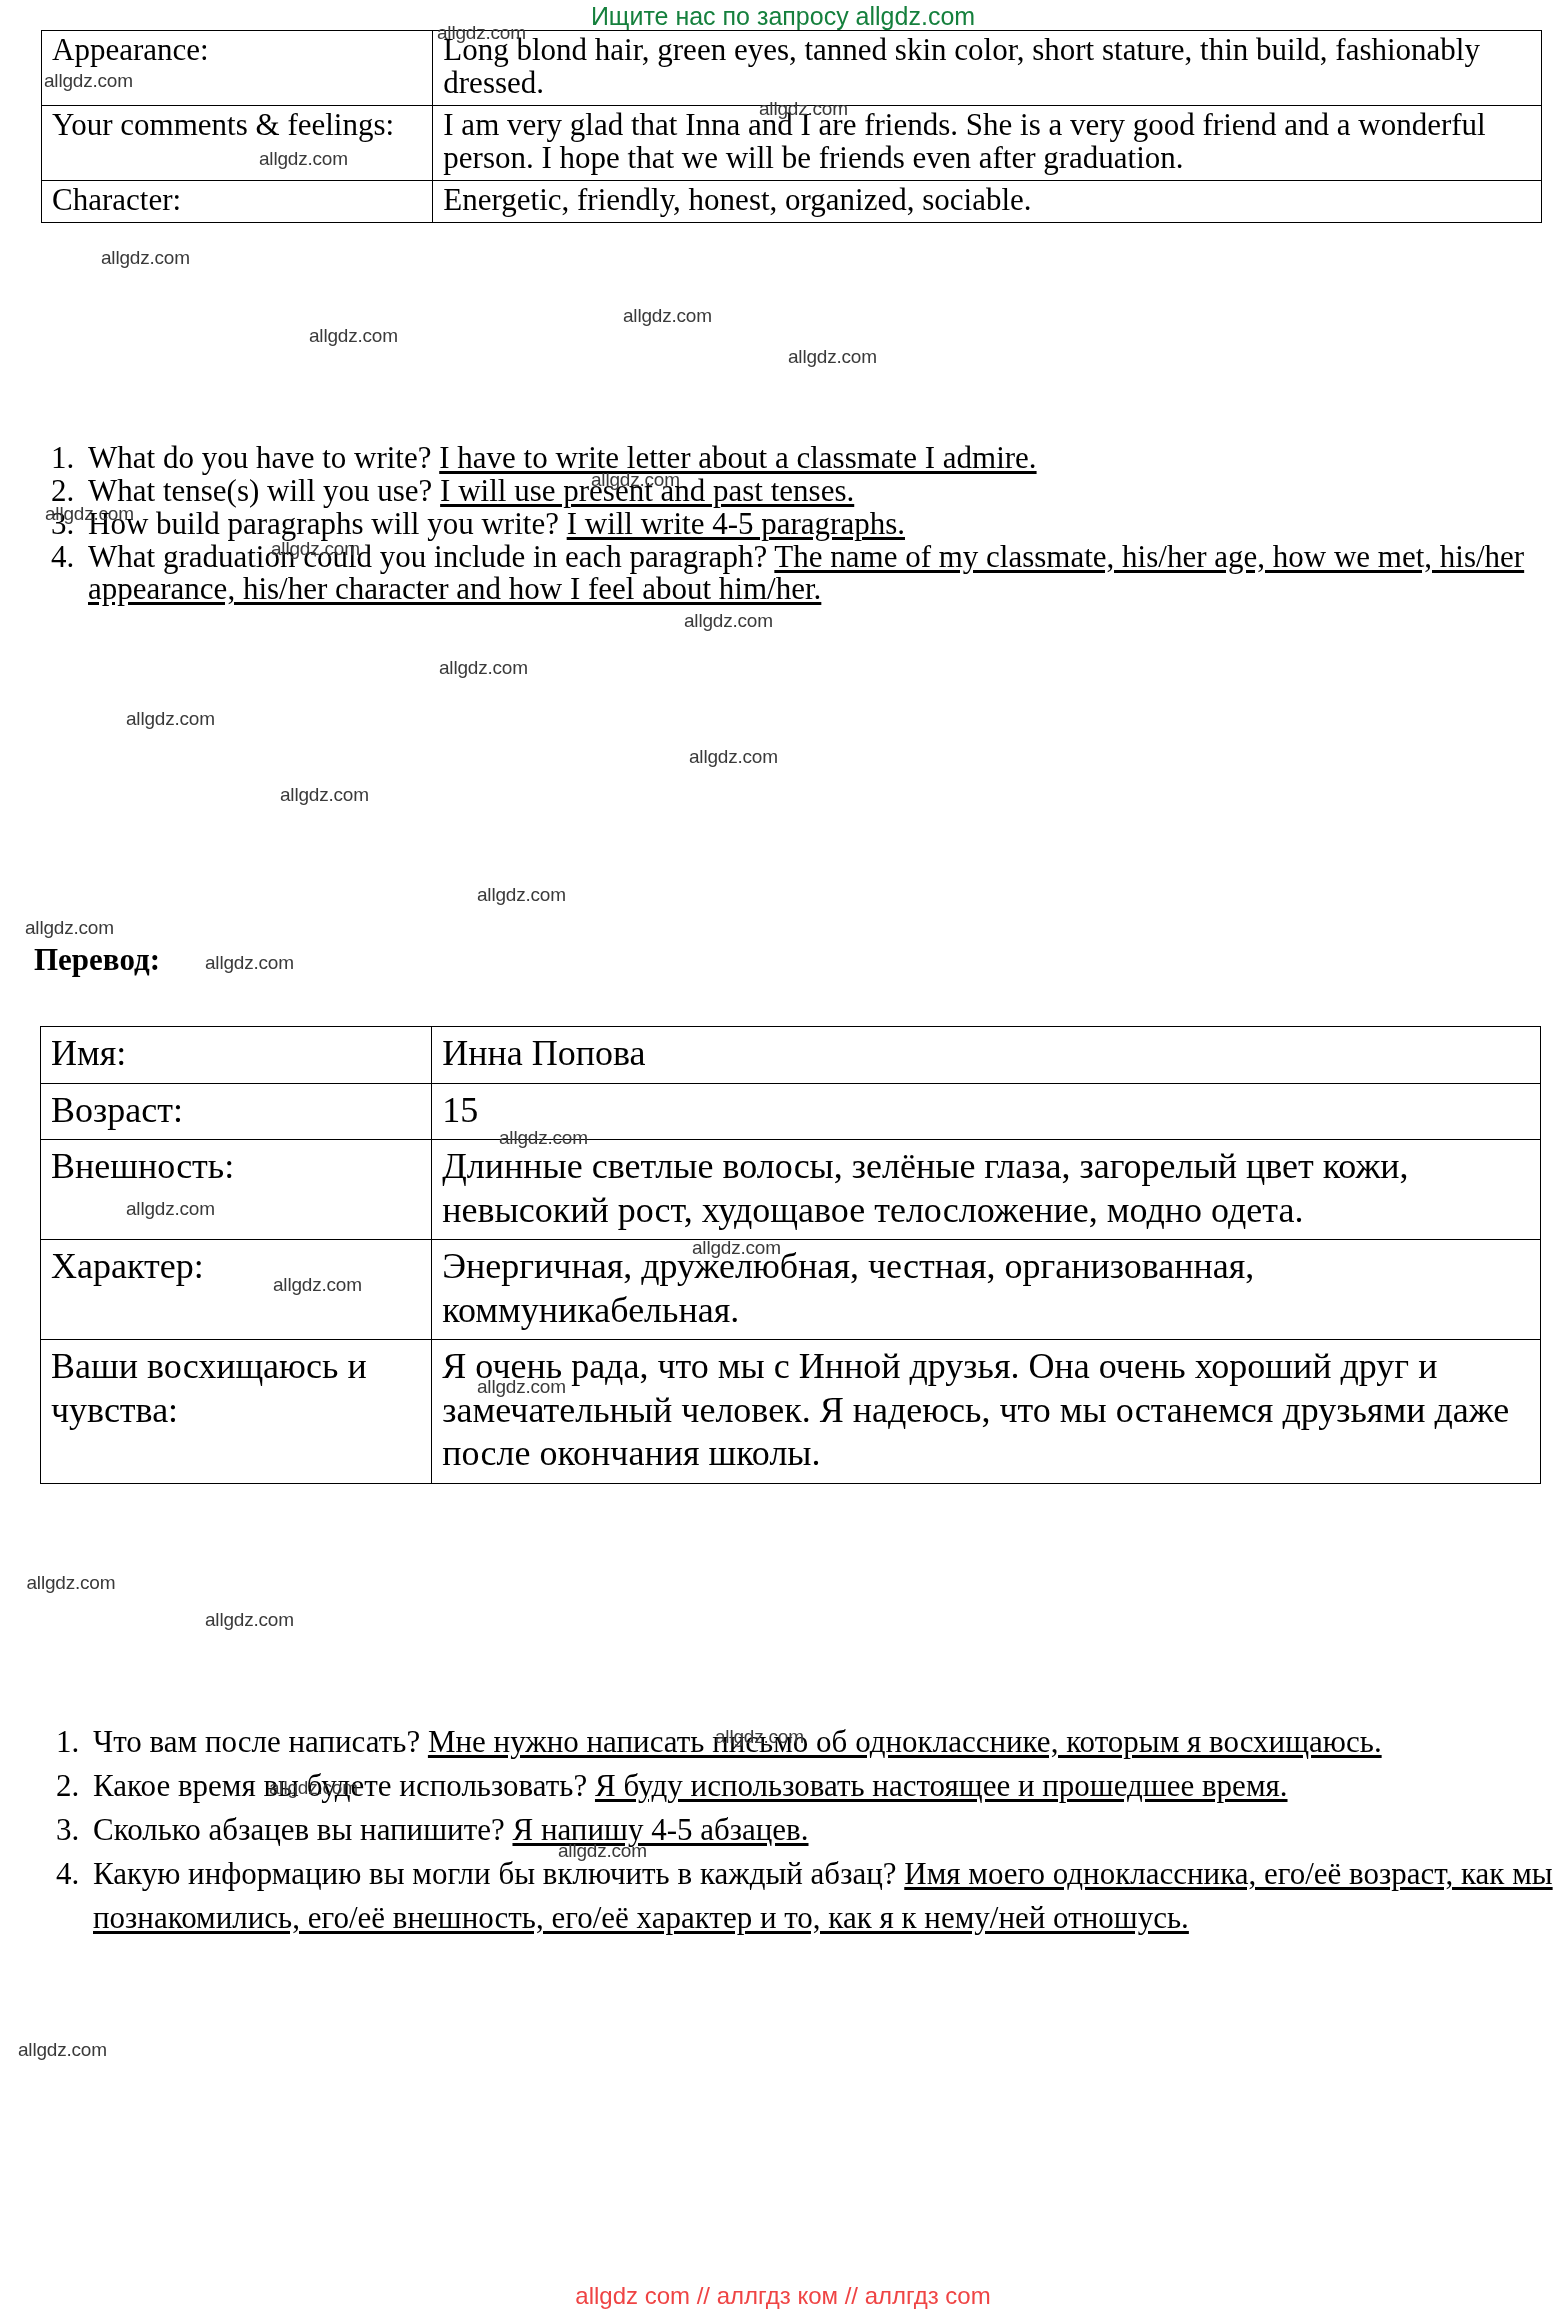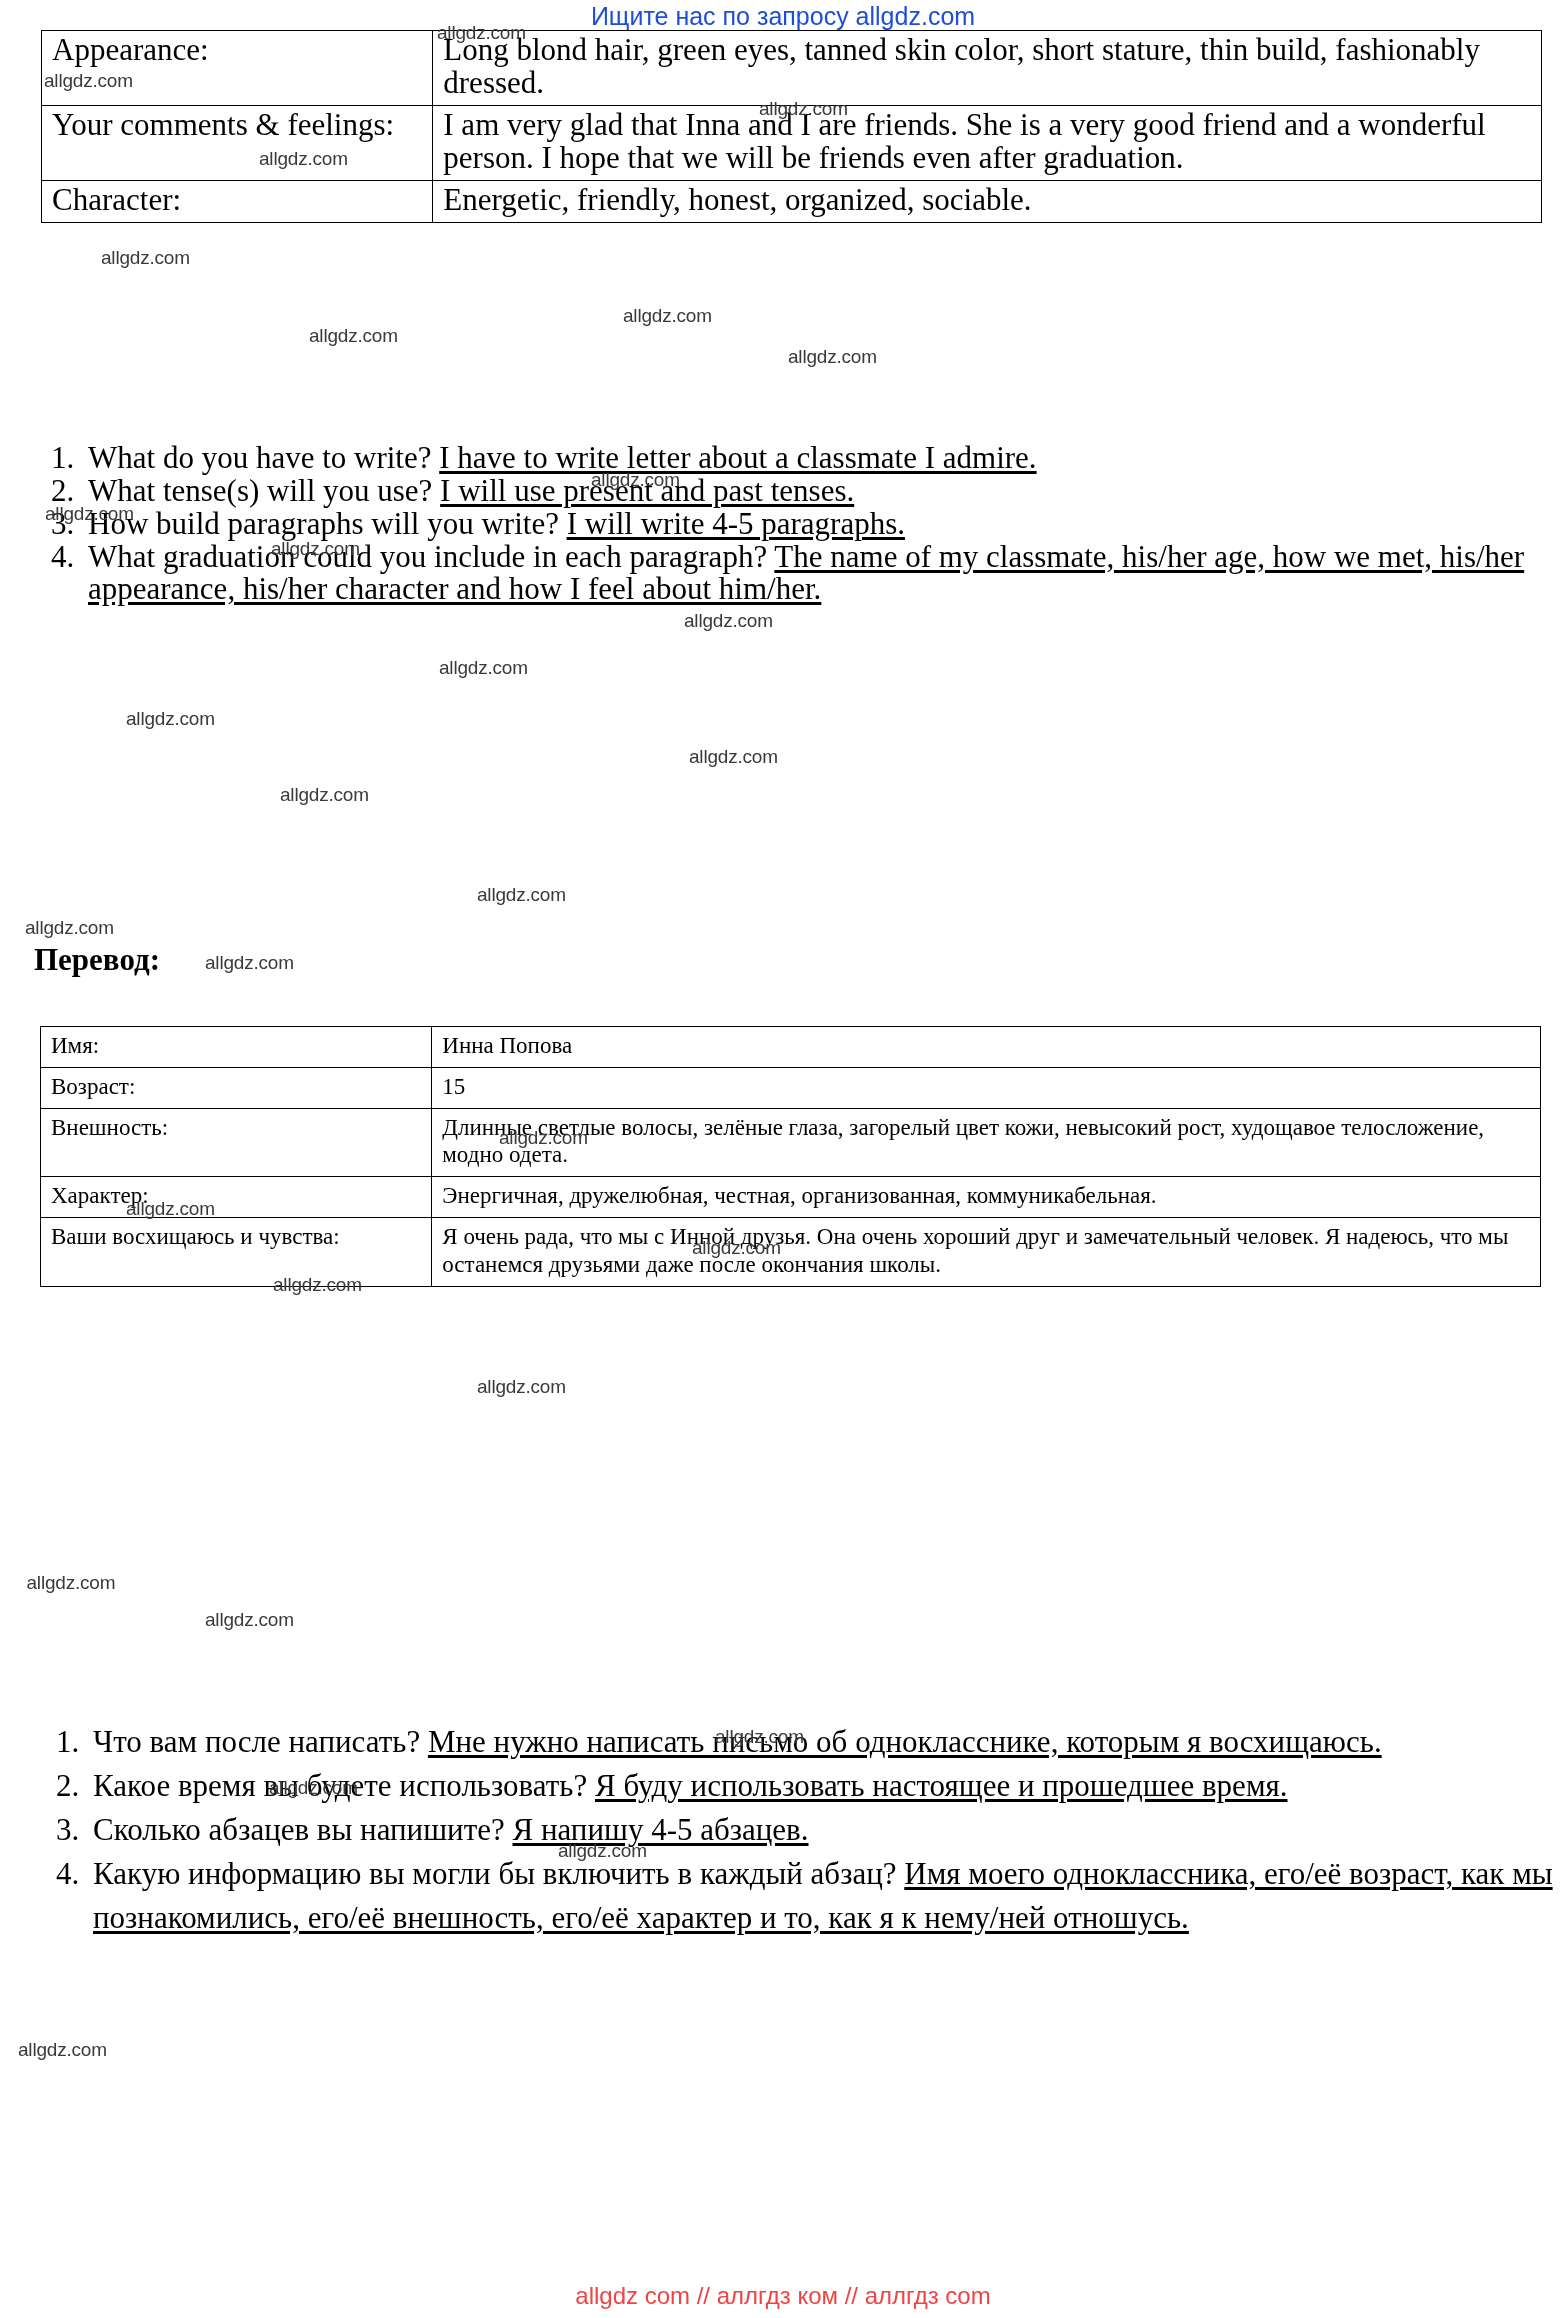--- a/index.html
+++ b/index.html
@@ -30,21 +30,21 @@
 
   
   .banner {
     position: absolute;
     top: 1.7px;
     left: 0;
     width: 1566px;
     text-align: center;
     font-family: "Liberation Sans", sans-serif;
     font-size: 25px;
-    color: #1d4ed8;
+    color: #15803d;
     white-space: nowrap;
   }
 
   
   .footer {
     position: absolute;
     top: 2282px;
     left: 0;
     width: 1566px;
     text-align: center;
@@ -67,21 +67,21 @@
     padding: 3.3px 8.3px 5px 10px;
     font-size: 31px;
     line-height: 1.06;
   }
   .tbl .lbl { width: 372px; }
   .tbl .val { width: 1089px; }
 
   #table-en { top: 30px; left: 41px; width: 1463px; }
   #table-ru { top: 1026px; left: 40px; width: 1465px; }
 
-  #table-ru td { font-size: 23px; line-height: 1.21; padding-top: 5px; padding-bottom: 7px; margin-left: 20px; }
+  #table-ru td { font-size: 36px; line-height: 1.21; padding-top: 5px; padding-bottom: 7px; margin-left: 20px; }
 
   
   .qlist {
     position: absolute;
     list-style: none;
     margin: 0;
     padding: 0;
   }
   .qitem {
     position: relative;

